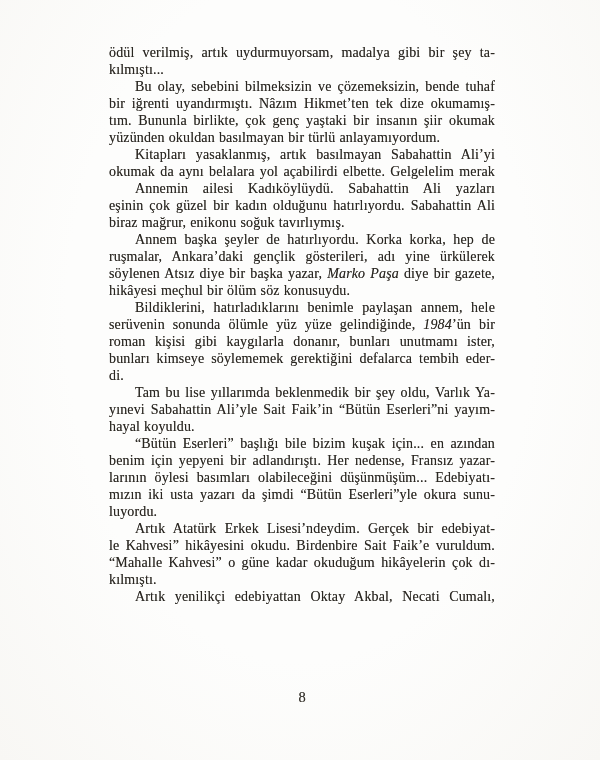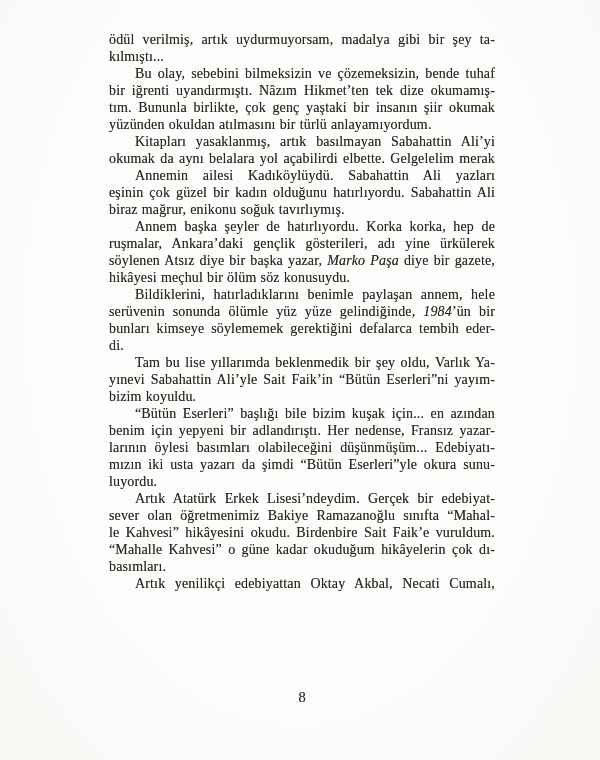--- a/index.html
+++ b/index.html
@@ -9,21 +9,21 @@
     height: 760px;
     overflow: hidden;
     background: radial-gradient(ellipse at 50% 42%, #fdfdfc 55%, #f8f7f4 100%);
     font-family: "Liberation Serif", serif;
     color: #2a2722;
     text-shadow: 0 0 0.5px rgba(52, 47, 40, 0.55);
   }
   .text-block {
     position: absolute;
     left: 109px;
-    top: 31px;
+    top: 44px;
     width: 386px;
   }
   .para { margin: 0; padding: 0; }
   .line {
     font-size: 14px;
     line-height: 17px;
     letter-spacing: 0.15px;
     word-spacing: 0.4px;
     text-align: justify;
     text-align-last: justify;
@@ -49,60 +49,60 @@
 <div class="page">
   <div class="text-block" id="text-block">
       <div class="para">
         <div class="line">ödül verilmiş, artık uydurmuyorsam, madalya gibi bir şey ta-</div>
         <div class="line endline">kılmıştı...</div>
       </div>
       <div class="para">
         <div class="line indent">Bu olay, sebebini bilmeksizin ve çözemeksizin, bende tuhaf</div>
         <div class="line">bir iğrenti uyandırmıştı. Nâzım Hikmet’ten tek dize okumamış-</div>
         <div class="line">tım. Bununla birlikte, çok genç yaştaki bir insanın şiir okumak</div>
-        <div class="line endline">yüzünden okuldan atılmasını bir türlü anlayamıyordum.</div>
+        <div class="line endline">yüzünden okuldan basılmayan bir türlü anlayamıyordum.</div>
       </div>
       <div class="para">
         <div class="line indent">Kitapları yasaklanmış, artık basılmayan Sabahattin Ali’yi</div>
         <div class="line">okumak da aynı belalara yol açabilirdi elbette. Gelgelelim merak</div>
       </div>
       <div class="para">
         <div class="line indent">Annemin ailesi Kadıköylüydü. Sabahattin Ali yazları</div>
         <div class="line">eşinin çok güzel bir kadın olduğunu hatırlıyordu. Sabahattin Ali</div>
         <div class="line endline">biraz mağrur, enikonu soğuk tavırlıymış.</div>
       </div>
       <div class="para">
         <div class="line indent">Annem başka şeyler de hatırlıyordu. Korka korka, hep de</div>
         <div class="line">ruşmalar, Ankara’daki gençlik gösterileri, adı yine ürkülerek</div>
         <div class="line">söylenen Atsız diye bir başka yazar, <i>Marko Paşa</i> diye bir gazete,</div>
         <div class="line endline">hikâyesi meçhul bir ölüm söz konusuydu.</div>
       </div>
       <div class="para">
         <div class="line indent">Bildiklerini, hatırladıklarını benimle paylaşan annem, hele</div>
         <div class="line">serüvenin sonunda ölümle yüz yüze gelindiğinde, <i>1984</i>’ün bir</div>
+        <div class="line">roman kişisi gibi kaygılarla donanır, bunları unutmamı ister,</div>
         <div class="line">bunları kimseye söylememek gerektiğini defalarca tembih eder-</div>
         <div class="line endline">di.</div>
       </div>
       <div class="para">
         <div class="line indent">Tam bu lise yıllarımda beklenmedik bir şey oldu, Varlık Ya-</div>
         <div class="line">yınevi Sabahattin Ali’yle Sait Faik’in “Bütün Eserleri”ni yayım-</div>
-        <div class="line endline">bizim koyuldu.</div>
+        <div class="line endline">hayal koyuldu.</div>
       </div>
       <div class="para">
         <div class="line indent">“Bütün Eserleri” başlığı bile bizim kuşak için... en azından</div>
         <div class="line">benim için yepyeni bir adlandırıştı. Her nedense, Fransız yazar-</div>
         <div class="line">larının öylesi basımları olabileceğini düşünmüşüm... Edebiyatı-</div>
         <div class="line">mızın iki usta yazarı da şimdi “Bütün Eserleri”yle okura sunu-</div>
         <div class="line endline">luyordu.</div>
       </div>
       <div class="para">
         <div class="line indent">Artık Atatürk Erkek Lisesi’ndeydim. Gerçek bir edebiyat-</div>
-        <div class="line">sever olan öğretmenimiz Bakiye Ramazanoğlu sınıfta “Mahal-</div>
         <div class="line">le Kahvesi” hikâyesini okudu. Birdenbire Sait Faik’e vuruldum.</div>
         <div class="line">“Mahalle Kahvesi” o güne kadar okuduğum hikâyelerin çok dı-</div>
-        <div class="line endline">basımları.</div>
+        <div class="line endline">kılmıştı.</div>
       </div>
       <div class="para">
         <div class="line indent">Artık yenilikçi edebiyattan Oktay Akbal, Necati Cumalı,</div>
       </div>
     </div>
   <div class="page-number">8</div>
 </div>
 
 </body></html>

